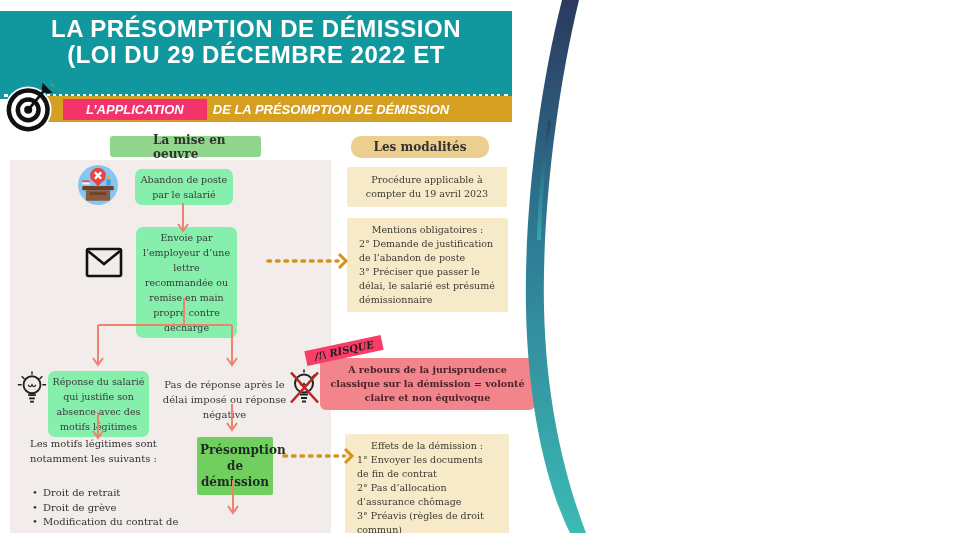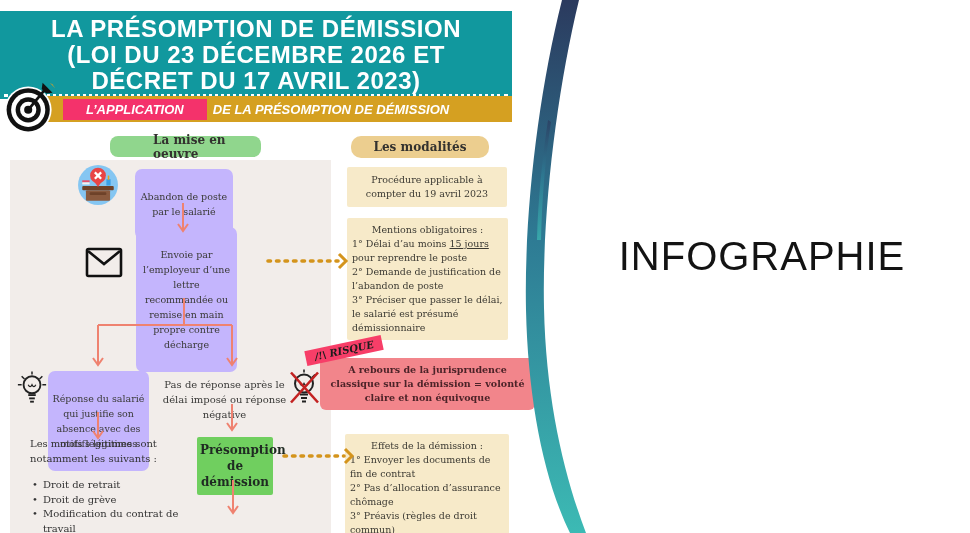--- a/index.html
+++ b/index.html
@@ -16,47 +16,47 @@
   
   .gold-banner { position:absolute; left:33px; top:96px; width:479px; height:26px;
     background:#d5a021; display:flex; align-items:center; padding-left:30px;
     font-style:italic; font-weight:bold; font-size:13px; color:#fff; }
   .hl { background:#f4326b; padding:3px 23px; margin-right:6px; }
   .target-icon { position:absolute; left:3px; top:81px; width:54px; height:54px; }
 
   
   .col-hd { position:absolute; font-family:"DejaVu Serif",serif; font-weight:bold;
     font-size:12px; color:#33322f; display:flex; align-items:center; justify-content:center; }
-  .col-hd.green { left:110px; top:136px; width:151px; height:21px; background:#90d68d; border-radius:8px;padding-left:43px; }
+  .col-hd.green { left:110px; top:136px; width:151px; height:21px; background:#90d68d; border-radius:3px;padding-left:43px; }
   .col-hd.tan   { left:351px; top:136px; width:138px; height:22px; background:#ecce8f; border-radius:10px; }
 
   
   .panel { position:absolute; left:10px; top:160px; width:321px; height:380px; background:#f2edea; }
 
   .node { position:absolute; font-family:"DejaVu Serif",serif; font-size:9.5px; line-height:15px;
     color:#3a3a38; text-align:center; }
-  .node.greenbox { background:#c4b5fd; border-radius:7px; padding:20px 3px; }
+  .node.greenbox { background:#86efac; border-radius:7px; padding:3px 3px; }
   .n-step1 { left:135px; top:169px; width:98px; }
   .n-step2 { left:136px; top:227px; width:101px; }
   .n-bleft { left:48px;  top:371px; width:101px; }
   .n-bright{ left:156px; top:377px; width:137px; font-size:10px; }
   .n-result{ left:197px; top:437px; width:76px; background:#70cf5f; border-radius:2px;
              padding:5px 3px; font-size:12px; line-height:16px; font-weight:600; color:#1f2a22; }
 
   
   .motifs { position:absolute; left:30px; top:437px; width:155px;
     font-family:"DejaVu Serif",serif; font-size:10px; line-height:14.5px; color:#333; }
-  .motifs .intro { margin-bottom:12px; }
+  .motifs .intro { margin-bottom:20px; }
   .motifs ul { list-style:none; margin-top:2px; }
   .motifs li { padding-left:13px; position:relative; }
   .motifs li:before { content:"•"; position:absolute; left:2px; }
 
   
   .tanbox { position:absolute; background:#f7eac9; border-radius:2px;
-    font-family:"DejaVu Serif",serif; font-size:9.5px; line-height:14px; color:#3c3a33; padding:5px 5px; }
+    font-family:"DejaVu Serif",serif; font-size:9.5px; line-height:14px; color:#3c3a33; padding:5px 12px; }
   .tb1 { left:347px; top:167px; width:160px; text-align:center; padding:6px 12px; }
   .tb2 { left:347px; top:218px; width:161px; }
   .tb3 { left:345px; top:434px; width:164px; }
   .tanbox .bx-title { text-align:center; }
   .u { text-decoration:underline; }
 
   
   .risk-box { position:absolute; left:320px; top:358px; width:215px; background:#f2858b;
     border-radius:6px; padding:5px 4px; font-family:"DejaVu Serif",serif; font-size:9.5px;
     line-height:14px; text-align:center; color:#4c2328; font-weight:bold; }
@@ -75,22 +75,21 @@
   .info-label { position:absolute; left:612px; top:234px; width:300px; text-align:center;
     font-size:40px; font-weight:300; letter-spacing:1px; color:#131313; }
 </style>
 </head>
 <body>
 
 <div class="slide">
 
   <div class="teal-header">
     <span class="tl">LA PRÉSOMPTION DE DÉMISSION</span>
-    <span class="tl">(LOI DU 23 DÉCEMBRE 2026 ET</span>
-    <span class="tl">DÉCRET DU 17 AVRIL 2023)</span>
+    <span class="tl">(LOI DU 29 DÉCEMBRE 2022 ET</span>
   </div>
 
   <div class="gold-banner">
     <span class="hl">L’APPLICATION</span>
     <span>DE LA PRÉSOMPTION DE DÉMISSION</span>
   </div>
 
   <svg class="target-icon" viewBox="0 0 60 60">
     <circle cx="28" cy="32" r="26" fill="#fff"></circle>
     <circle cx="28" cy="32" r="24" fill="#111"></circle>
@@ -121,21 +120,20 @@
       <li>Droit de grève</li>
       <li>Modification du contrat de travail</li>
 
     </ul>
   </div>
 
   <div class="tanbox tb1">Procédure applicable à compter du 19 avril 2023</div>
 
   <div class="tanbox tb2">
     <div class="bx-title">Mentions obligatoires :</div>
-    <div><span>1° Délai d’au moins </span><span class="u">15 jours</span><span> pour reprendre le poste</span></div>
     <div>2° Demande de justification de l’abandon de poste</div>
     <div>3° Préciser que passer le délai, le salarié est présumé démissionnaire</div>
   </div>
 
   <div class="tanbox tb3">
     <div class="bx-title">Effets de la démission :</div>
     <div>1° Envoyer les documents de fin de contrat</div>
     <div>2° Pas d’allocation d’assurance chômage</div>
     <div>3° Préavis (règles de droit commun)</div>
 
@@ -219,15 +217,14 @@
       <linearGradient id="brushgrad" x1="0" y1="0" x2="0" y2="1">
         <stop offset="0" stop-color="#2b3a5e"></stop>
         <stop offset="0.45" stop-color="#2e7b94"></stop>
         <stop offset="1" stop-color="#3cbab4"></stop>
       </linearGradient>
     </defs>
     <path d="M44,0 C20,95 6,215 8,310 C10,400 26,480 52,533 L68,533 C46,475 28,400 26,308 C24,215 38,95 61,0 Z" fill="url(#brushgrad)"></path>
     <path d="M30,120 C24,160 20,200 19,240 L23,240 C24,200 27,160 33,122 Z" fill="url(#brushgrad)" opacity="0.7"></path>
   </svg>
 
-  <div class="info-label">INFOGRAPHIE</div>
 
 </div>
 
 </body></html>

